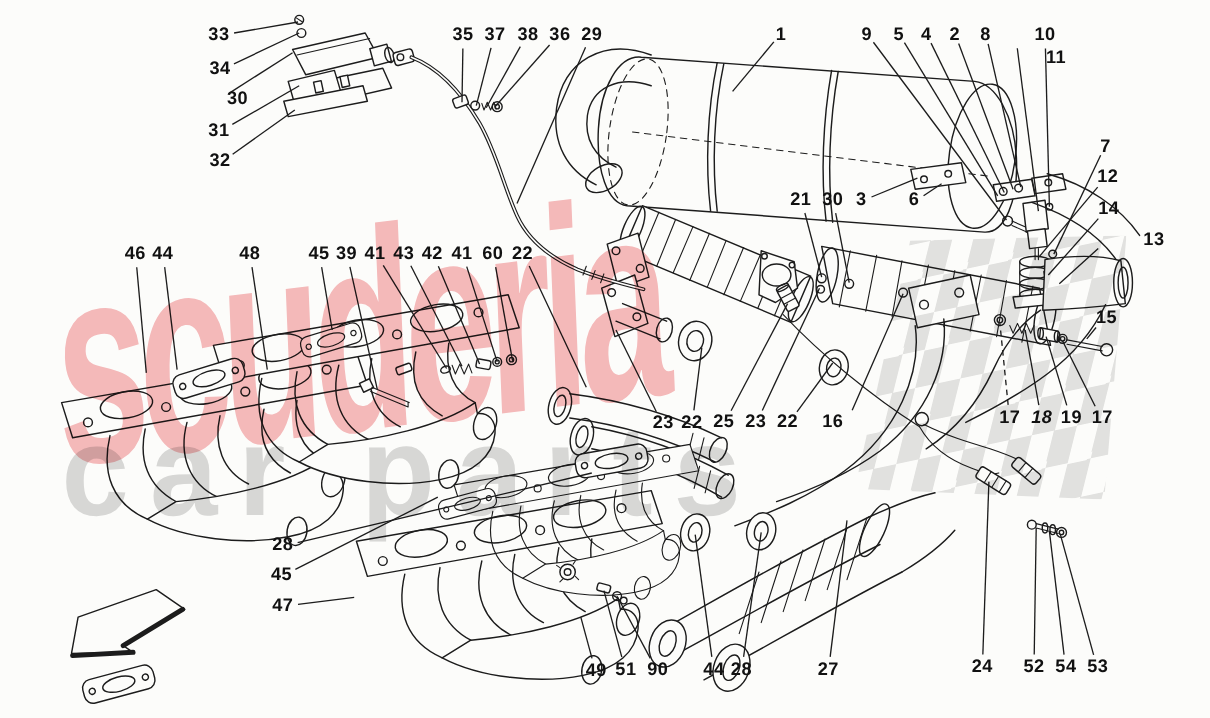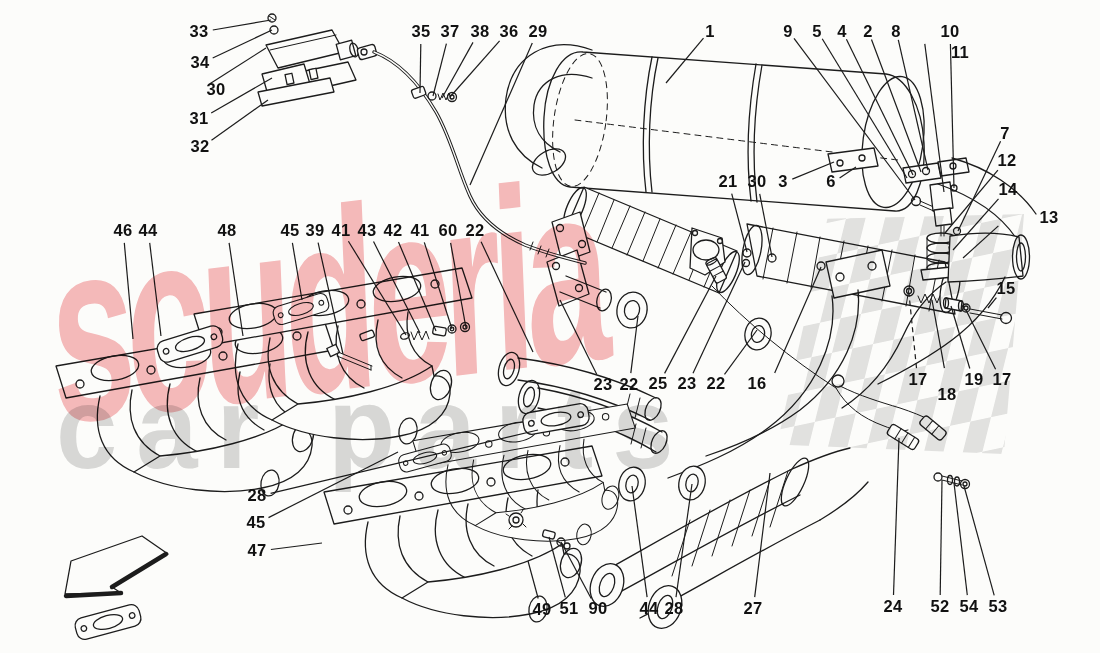--- a/index.html
+++ b/index.html
@@ -401,21 +401,21 @@
     <div class="callout" style="left: 420px; top: 231px;">41</div>
     <div class="callout" style="left: 448px; top: 231px;">60</div>
     <div class="callout" style="left: 475px; top: 231px;">22</div>
     <div class="callout" style="left: 603px; top: 385px;">23</div>
     <div class="callout" style="left: 629px; top: 385px;">22</div>
     <div class="callout" style="left: 658px; top: 384px;">25</div>
     <div class="callout" style="left: 687px; top: 384px;">23</div>
     <div class="callout" style="left: 716px; top: 384px;">22</div>
     <div class="callout" style="left: 757px; top: 384px;">16</div>
     <div class="callout" style="left: 918px; top: 380px;">17</div>
-    <div class="callout" style="left: 947px; top: 395px;">18</div>
+    <div class="callout" style="left: 947px; top: 380px; font-style: italic;">18</div>
     <div class="callout" style="left: 974px; top: 380px;">19</div>
     <div class="callout" style="left: 1002px; top: 380px;">17</div>
     <div class="callout" style="left: 257px; top: 496px;">28</div>
     <div class="callout" style="left: 256px; top: 523px;">45</div>
     <div class="callout" style="left: 257px; top: 551px;">47</div>
     <div class="callout" style="left: 542px; top: 610px;">49</div>
     <div class="callout" style="left: 569px; top: 609px;">51</div>
     <div class="callout" style="left: 598px; top: 609px;">90</div>
     <div class="callout" style="left: 649px; top: 609px;">44</div>
     <div class="callout" style="left: 674px; top: 609px;">28</div>

